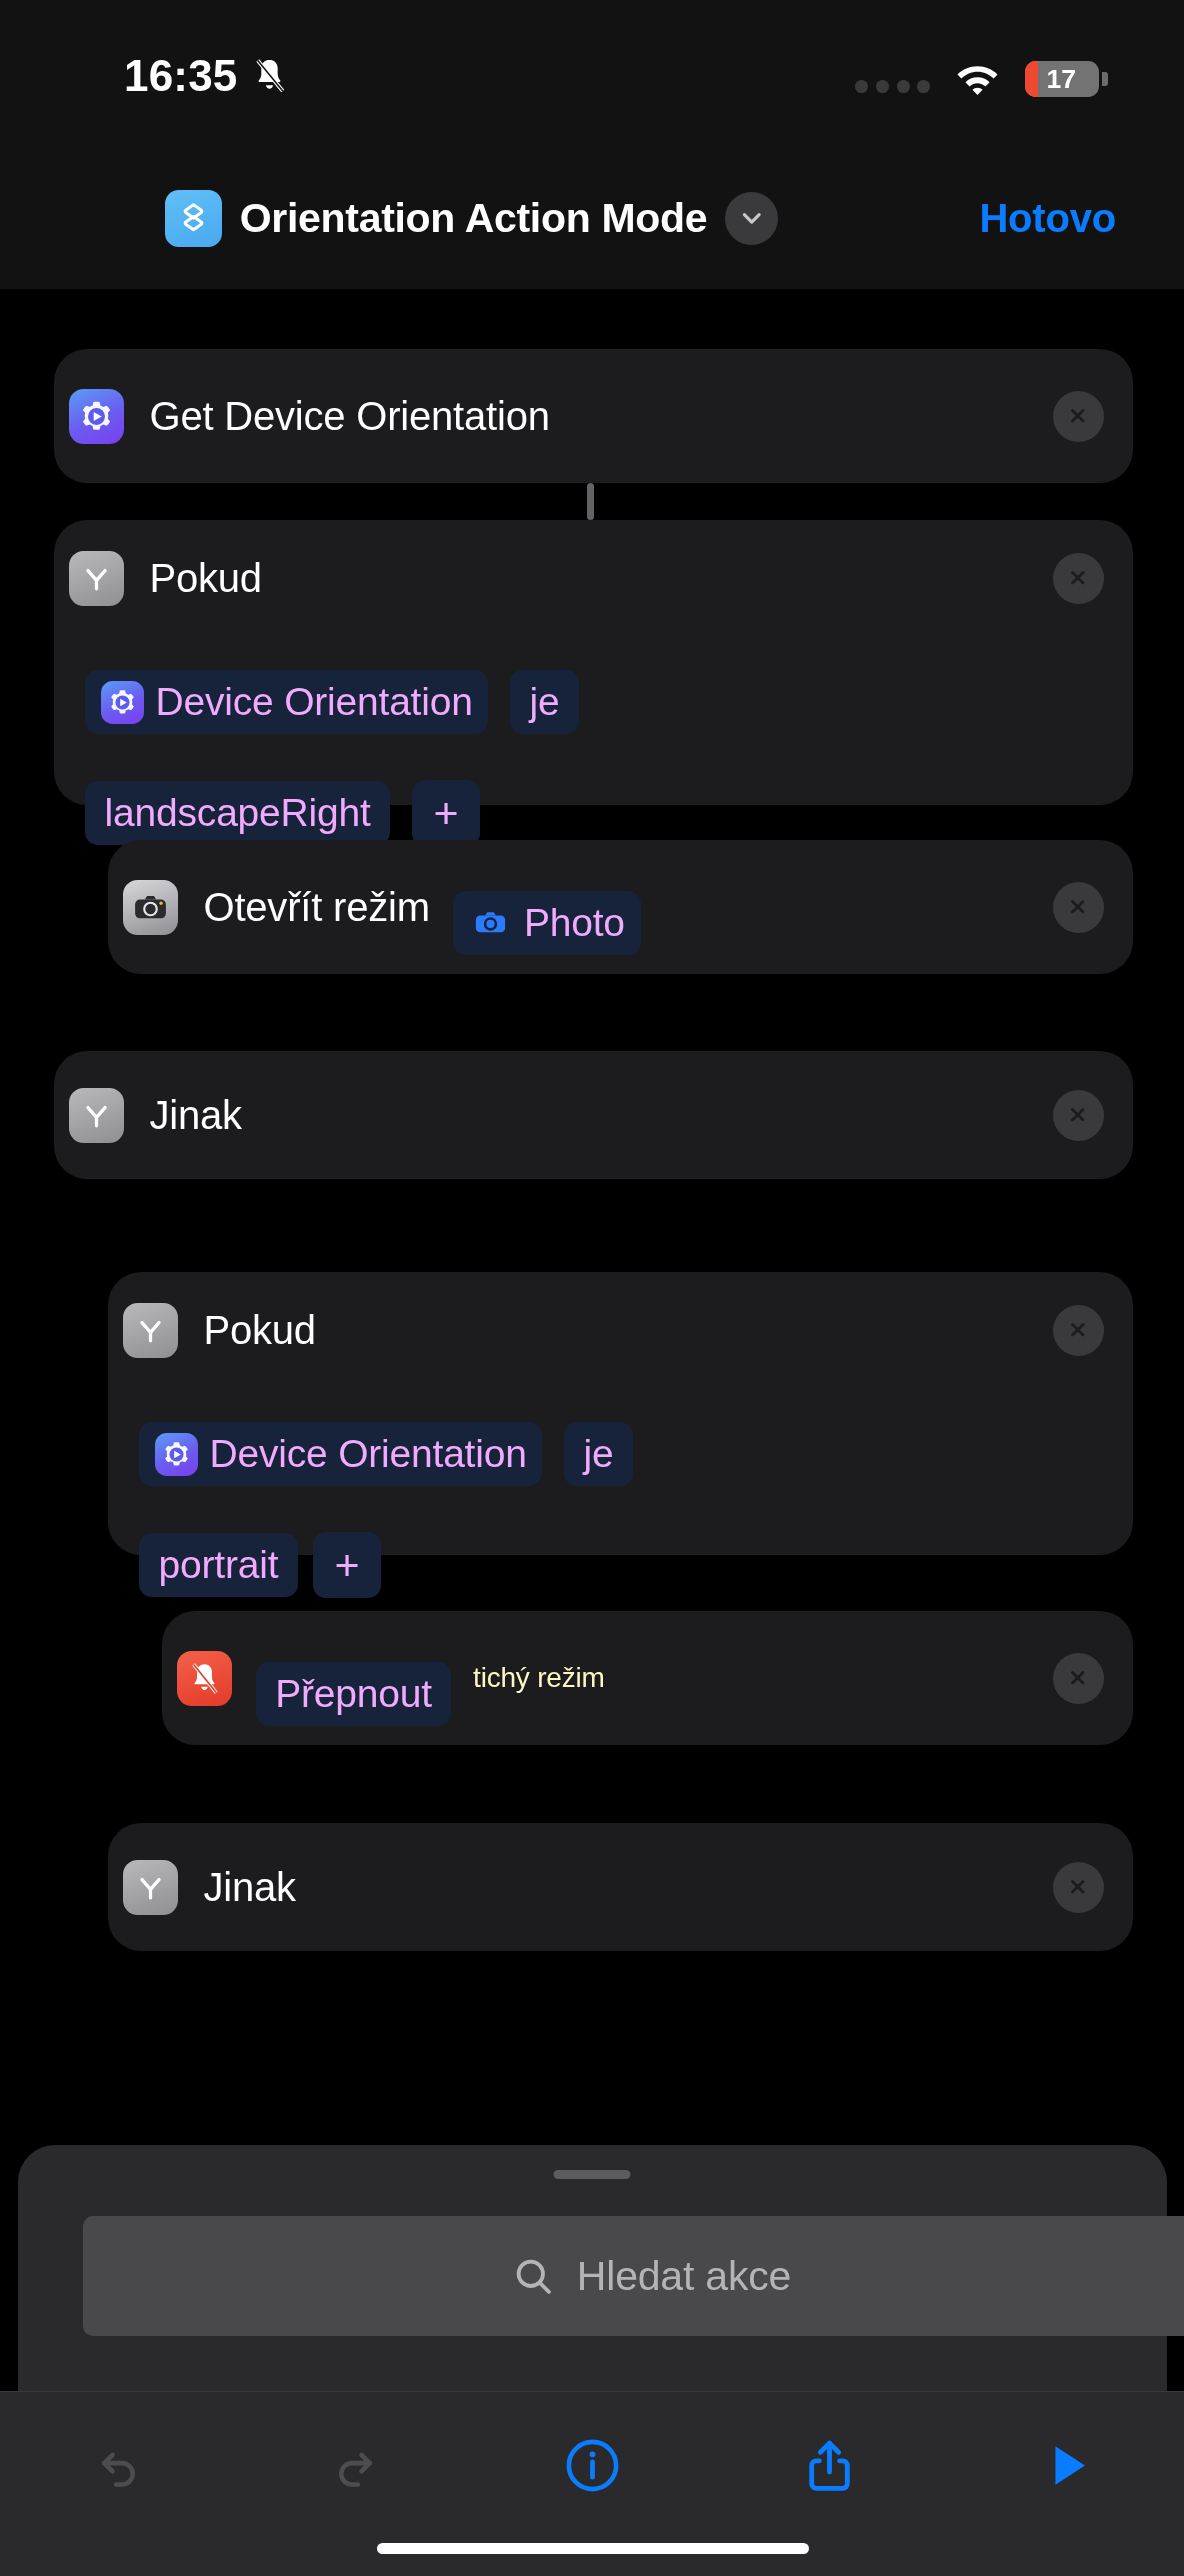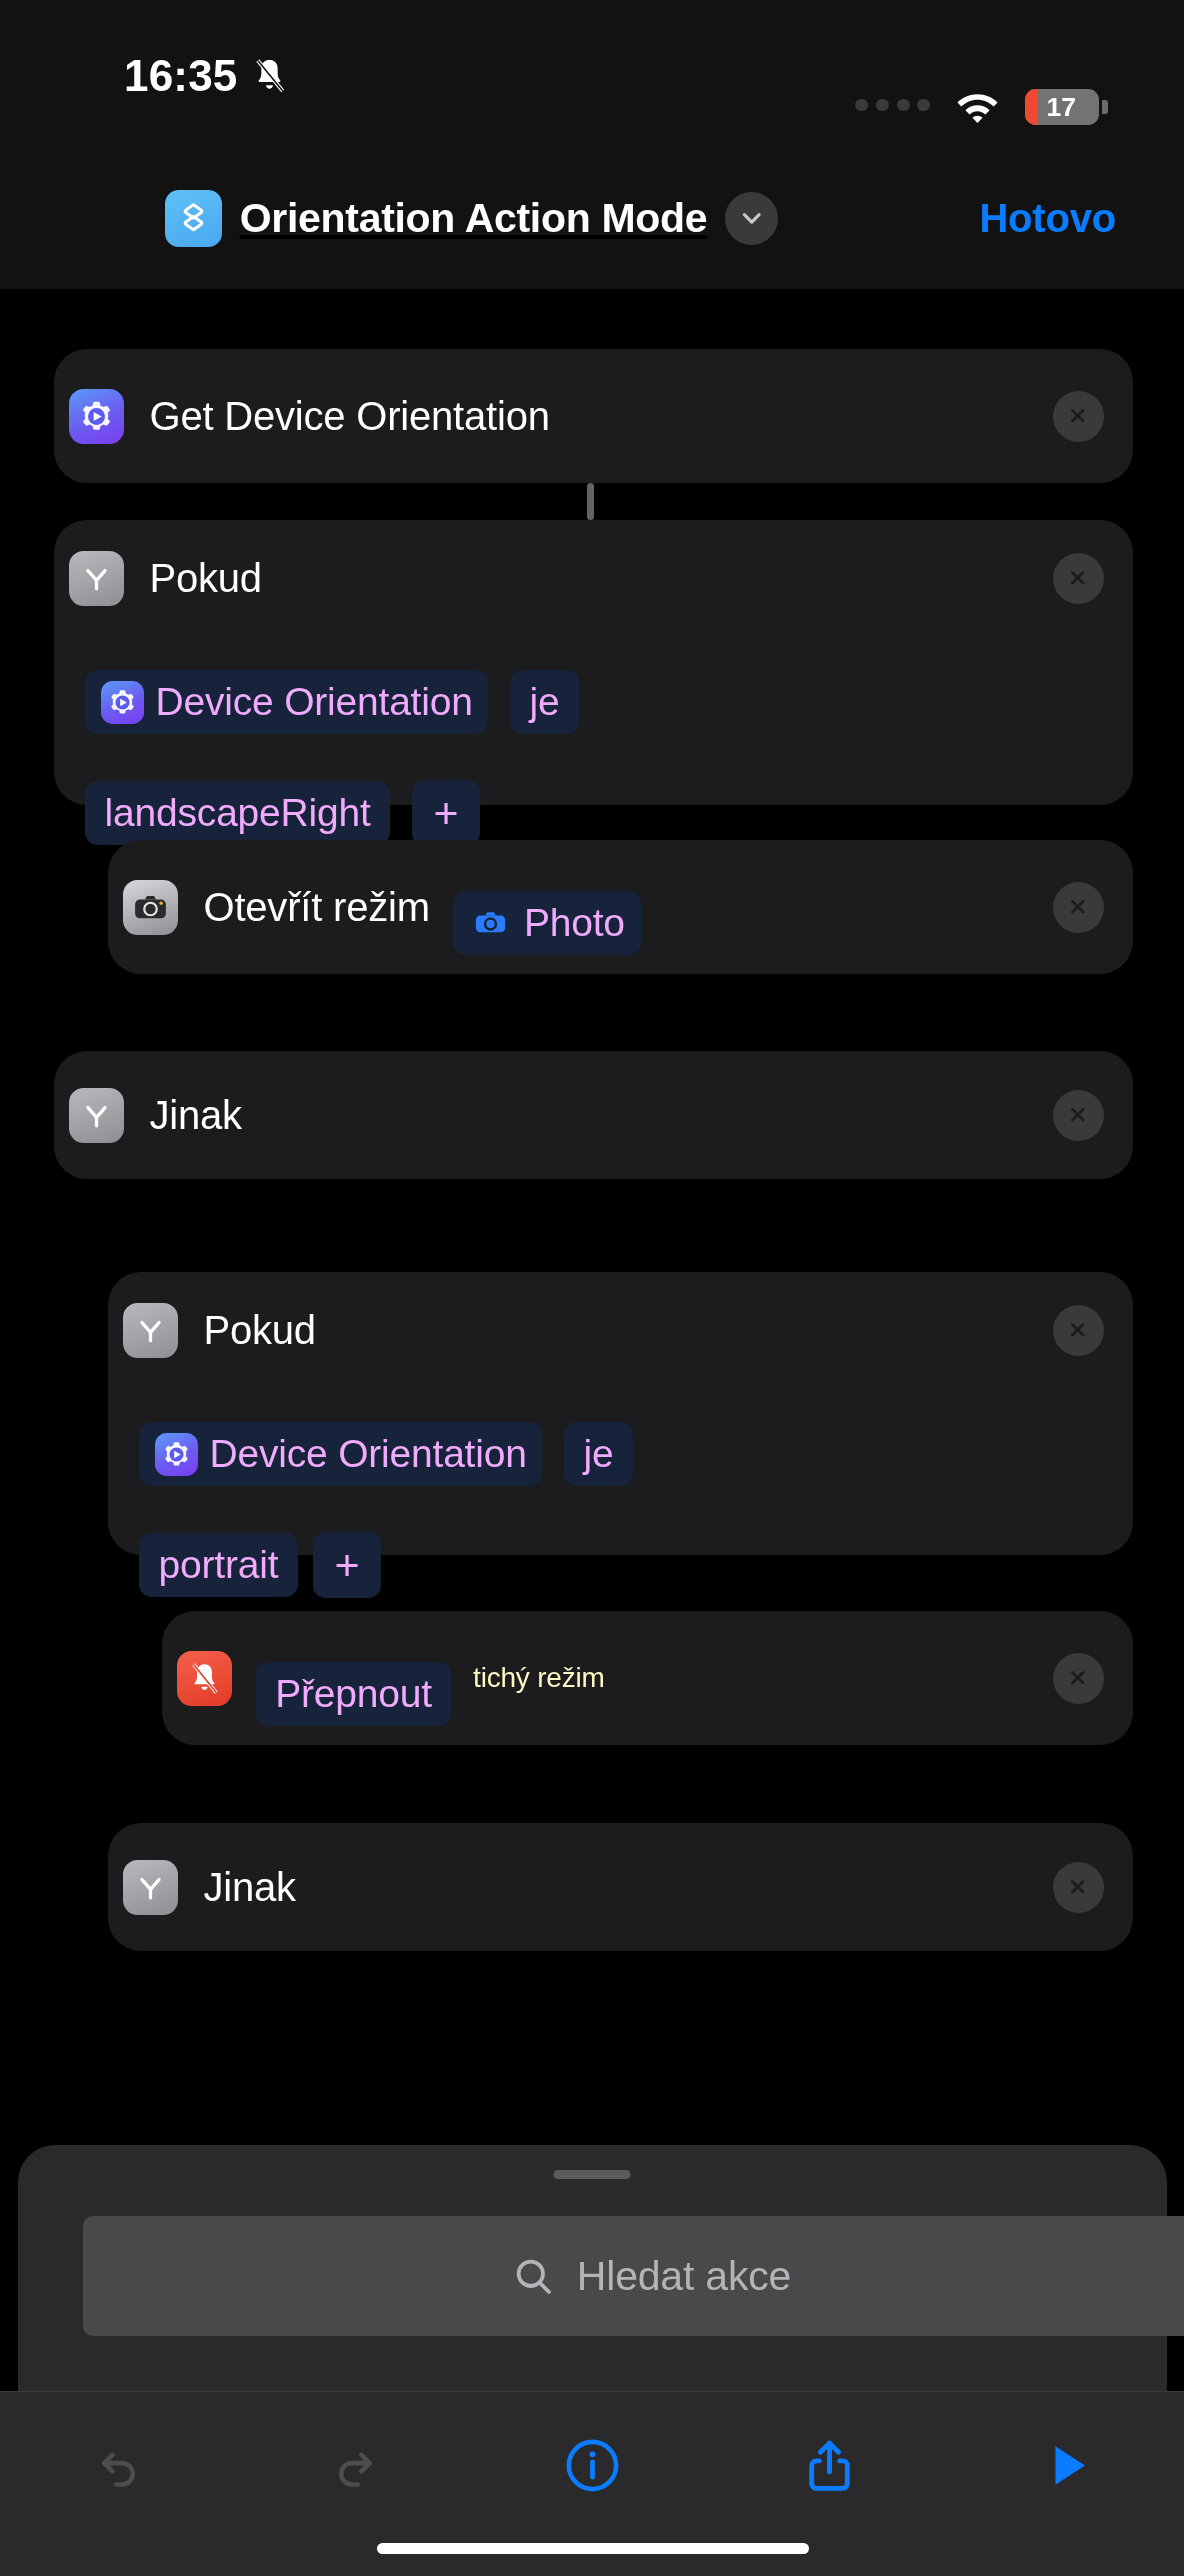--- a/index.html
+++ b/index.html
@@ -25,21 +25,21 @@
     position: absolute; left: 124px; top: 54px;
     display: flex; align-items: center; gap: 13.8px;
   }
   .sb-time {
     font-size: 44px; font-weight: 600; color: #fff;
     letter-spacing: 0.2px; line-height: 1;
   }
   .sb-bell { width: 37px; height: 41px; }
   .sb-right {
     position: absolute; right: 77px; top: 61px;
-    display: flex; align-items: center; gap: 24px; margin-top: 28px;
+    display: flex; align-items: flex-end; gap: 24px;
   }
   .sig-dots { display: flex; gap: 7.9px; align-items: flex-end; padding-bottom: 3.9px;}
   .sig-dots i { display:block; width: 12.8px; height: 12.8px; border-radius: 50%; background: #3a3a3a; }
   .wifi-ico { width: 47px; height: 35px; }
   .battery {
     position: relative; width: 74px; height: 36px;
     border-radius: 10.8px; background: #737373; overflow: hidden;
     display: flex; align-items: center;
   }
   .battery .fill {
@@ -57,21 +57,21 @@
   }
 
   
   .navbar {
     position: absolute; top: 147px; left: 0; width: 1185px; height: 142px;
     background: #121212;
     display: flex; align-items: center;
   }
   .nav-center {
     position: absolute; left: 165px; top: 0; height: 142px;
-    display: flex; align-items: center; gap: 17.7px; text-decoration: underline;
+    display: flex; align-items: center; gap: 17.7px;
   }
   .app-icon {
     width: 57px; height: 57px; border-radius: 13.8px;
     background: linear-gradient(160deg, #5fc0f5 0%, #4aa8f0 100%);
     display: flex; align-items: center; justify-content: center;
     flex: none;
   }
   .nav-title {
     font-size: 41px; font-weight: 700; color: #fff;
     white-space: nowrap; letter-spacing: -0.3px;

